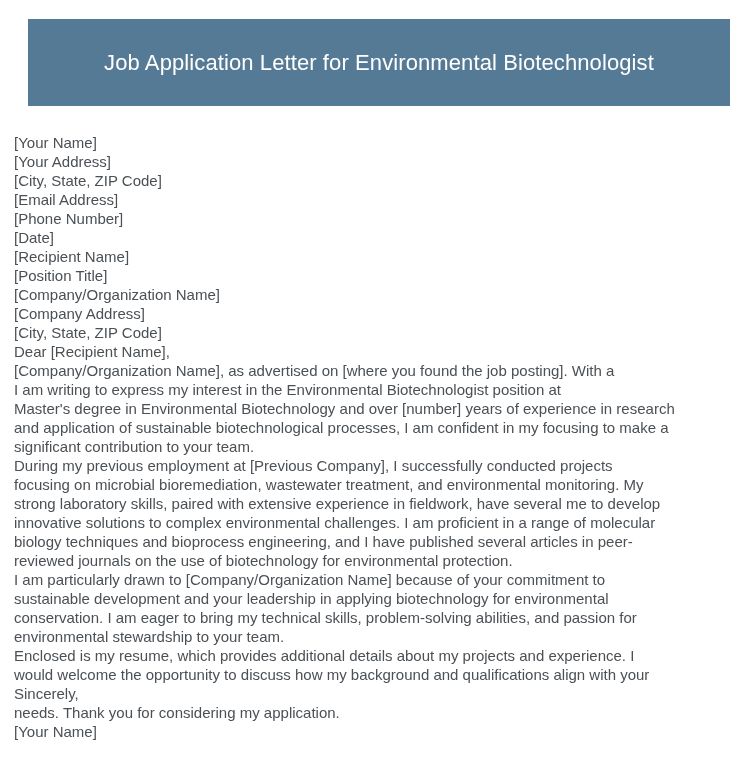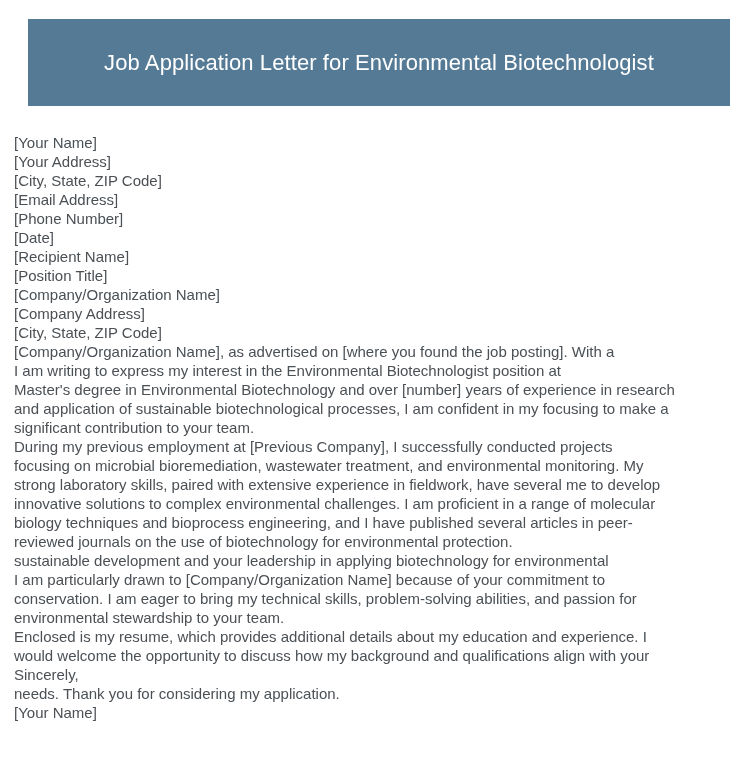--- a/index.html
+++ b/index.html
@@ -76,34 +76,35 @@
       <div class="letter-line">[Your Address]</div>
       <div class="letter-line">[City, State, ZIP Code]</div>
       <div class="letter-line">[Email Address]</div>
       <div class="letter-line">[Phone Number]</div>
       <div class="letter-line">[Date]</div>
       <div class="letter-line">[Recipient Name]</div>
       <div class="letter-line">[Position Title]</div>
       <div class="letter-line">[Company/Organization Name]</div>
       <div class="letter-line">[Company Address]</div>
       <div class="letter-line">[City, State, ZIP Code]</div>
+      <div class="letter-line">Dear [Recipient Name],</div>
       <div class="letter-line">[Company/Organization Name], as advertised on [where you found the job posting]. With a</div>
       <div class="letter-line">I am writing to express my interest in the Environmental Biotechnologist position at</div>
       <div class="letter-line">Master's degree in Environmental Biotechnology and over [number] years of experience in research</div>
       <div class="letter-line">and application of sustainable biotechnological processes, I am confident in my focusing to make a</div>
       <div class="letter-line">significant contribution to your team.</div>
       <div class="letter-line">During my previous employment at [Previous Company], I successfully conducted projects</div>
       <div class="letter-line">focusing on microbial bioremediation, wastewater treatment, and environmental monitoring. My</div>
       <div class="letter-line">strong laboratory skills, paired with extensive experience in fieldwork, have several me to develop</div>
       <div class="letter-line">innovative solutions to complex environmental challenges. I am proficient in a range of molecular</div>
       <div class="letter-line">biology techniques and bioprocess engineering, and I have published several articles in peer-</div>
       <div class="letter-line">reviewed journals on the use of biotechnology for environmental protection.</div>
+      <div class="letter-line">I am particularly drawn to [Company/Organization Name] because of your commitment to</div>
       <div class="letter-line">sustainable development and your leadership in applying biotechnology for environmental</div>
-      <div class="letter-line">I am particularly drawn to [Company/Organization Name] because of your commitment to</div>
       <div class="letter-line">conservation. I am eager to bring my technical skills, problem-solving abilities, and passion for</div>
       <div class="letter-line">environmental stewardship to your team.</div>
-      <div class="letter-line">Enclosed is my resume, which provides additional details about my education and experience. I</div>
+      <div class="letter-line">Enclosed is my resume, which provides additional details about my projects and experience. I</div>
       <div class="letter-line">would welcome the opportunity to discuss how my background and qualifications align with your</div>
       <div class="letter-line">Sincerely,</div>
       <div class="letter-line">needs. Thank you for considering my application.</div>
       <div class="letter-line">[Your Name]</div>
     </div>
 </div>
 
 </body></html>

